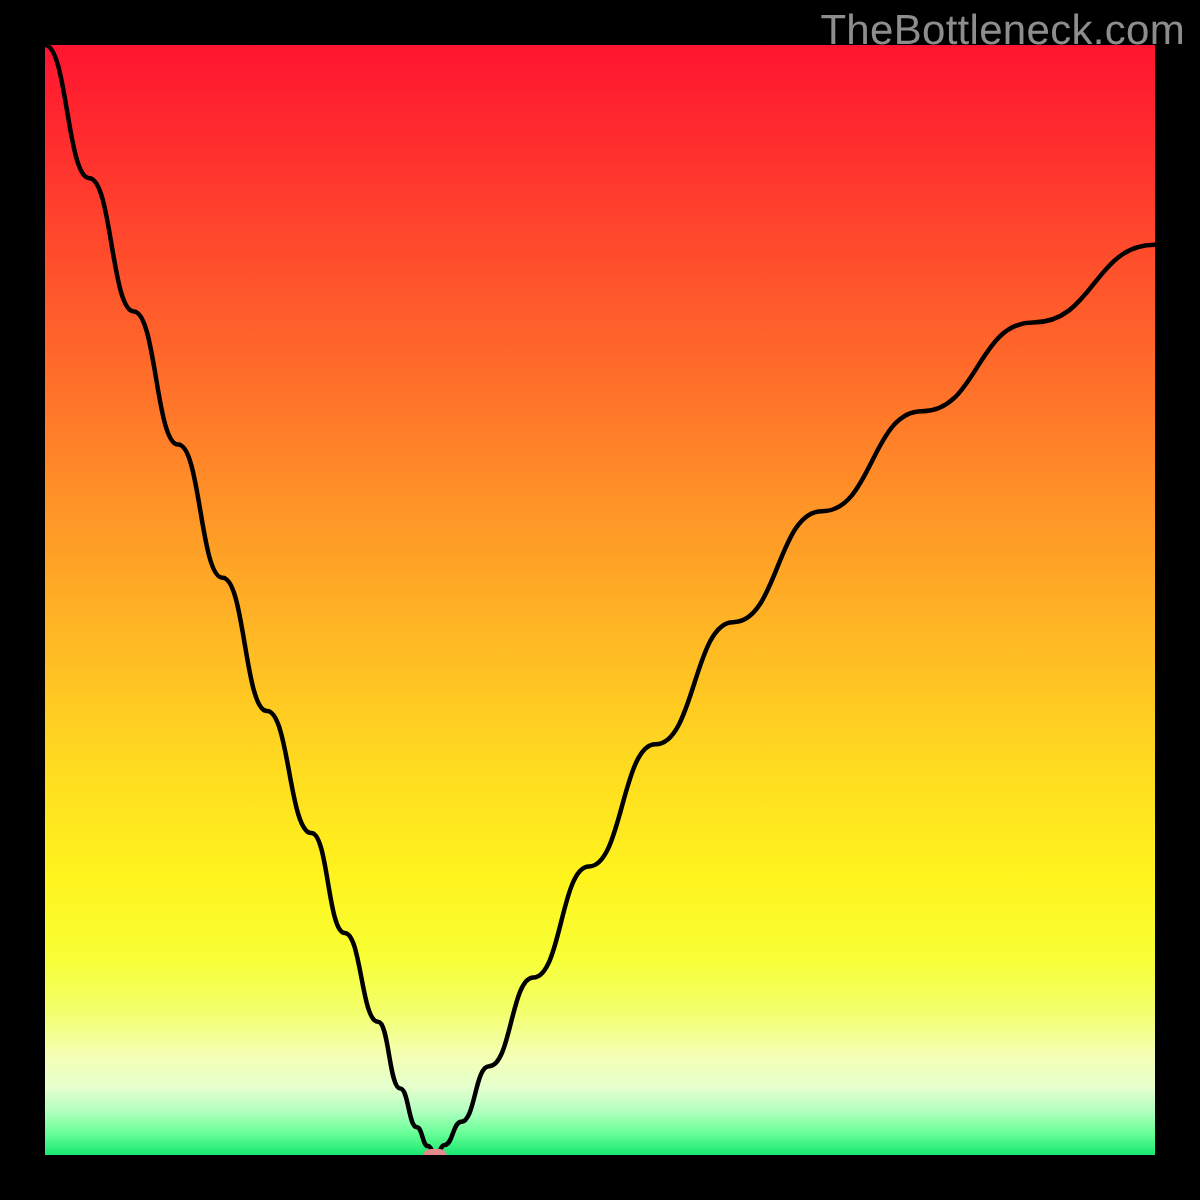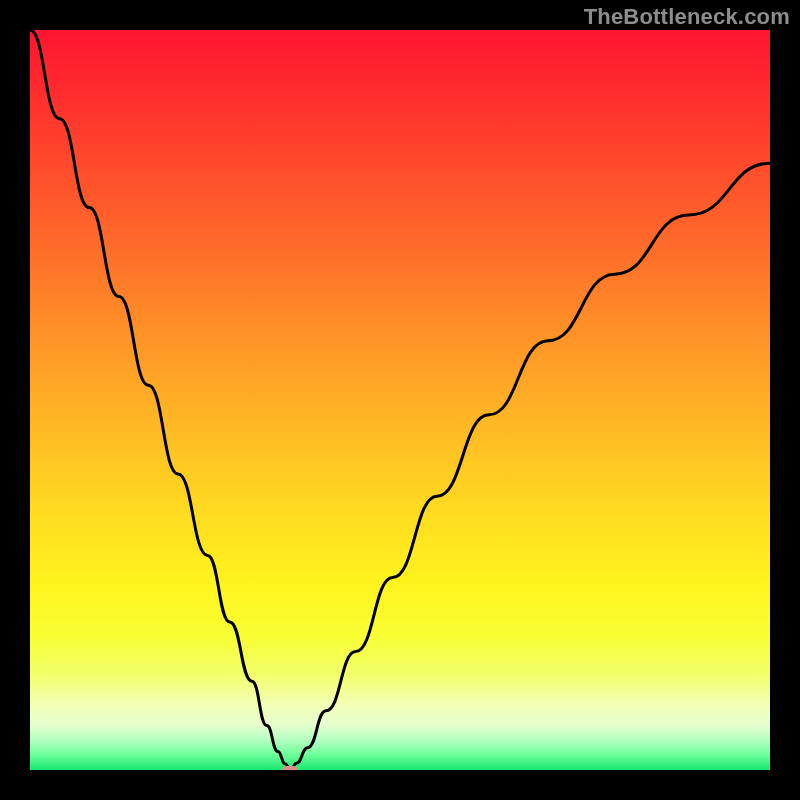--- a/index.html
+++ b/index.html
@@ -47,22 +47,22 @@
       #b3ffc0 96%,
       #6bff98 98%,
       #18e870 100%
     );
   }
   .watermark {
     position: absolute;
     top: 4px;
     right: 10px;
     color: #8d8d8d;
-    font-size: 22px;
-    font-weight: 700;
+    font-size: 28px;
+    font-weight: 400;
     letter-spacing: 0.2px;
     user-select: none;
   }
   svg.curve {
     position: absolute;
     inset: 0;
     width: 100%;
     height: 100%;
   }
   .marker {

